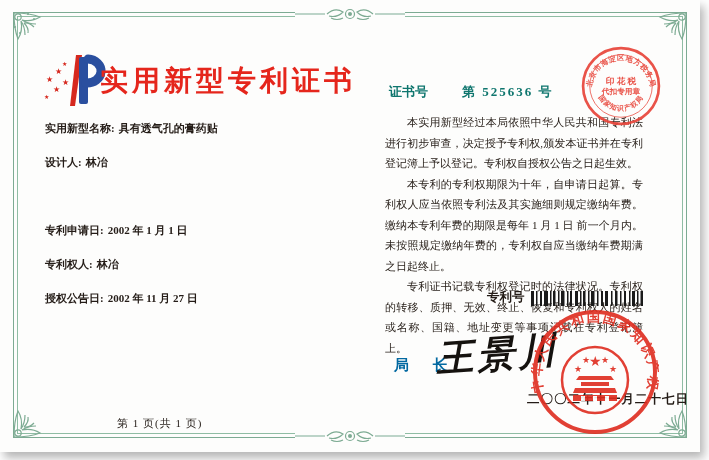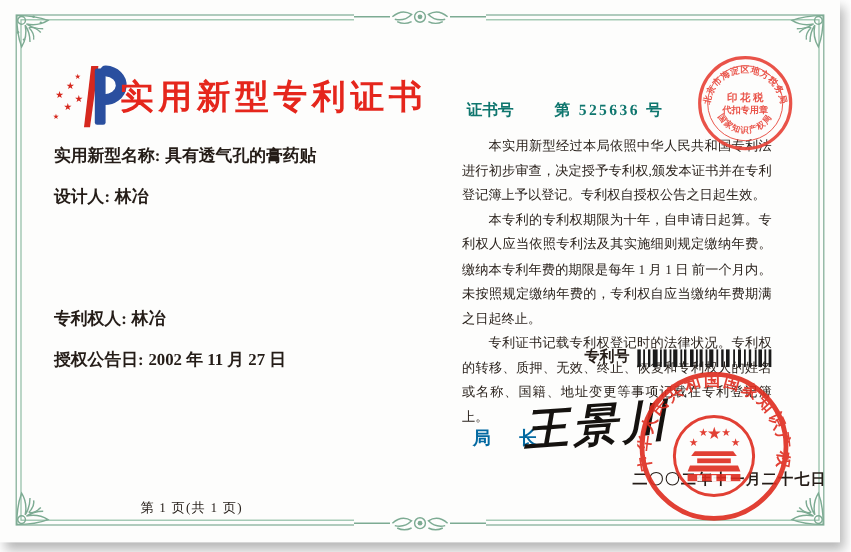--- a/index.html
+++ b/index.html
@@ -20,21 +20,21 @@
   .medallion{position:absolute;left:50%;transform:translateX(-50%);width:110px;height:20px;color:#7dab93;background:#fdfdfc;}
   .medallion.top{top:4px;}
   .medallion.bottom{bottom:6px;}
 
   
   .logo{position:absolute;left:42px;top:52px;width:74px;height:58px;}
   .title{position:absolute;left:100px;top:62px;font-size:28px;font-weight:bold;
          color:#e5261c;letter-spacing:4px;white-space:nowrap;}
 
   
-  .field{position:absolute;left:45px;font-size:14px;font-weight:bold;color:#241c17;white-space:nowrap;}
+  .field{position:absolute;left:45px;font-size:11px;font-weight:bold;color:#241c17;white-space:nowrap;}
   .field .fval{font-weight:bold;margin-left:4px;}
   .f-name{top:121px;} .f-designer{top:155px;} .f-patno{top:189px;}
   .f-filing{top:223px;} .f-patentee{top:257px;} .f-grant{top:291px;}
   .page-footer{position:absolute;left:117px;top:416px;font-size:11px;color:#2a231e;letter-spacing:1px;}
 
   
   .certno{position:absolute;left:389px;top:83px;font-size:13px;font-weight:bold;color:#0f766e;white-space:nowrap;}
   .certno .cval{margin-left:34px;letter-spacing:2px;}
   .bodytext{position:absolute;left:385px;top:112px;width:258px;font-size:11px;line-height:20.5px;
             color:#2a221c;text-align:justify;font-weight:normal;}
@@ -130,20 +130,23 @@
           <text x="20" y="14" font-size="6">★</text>
       </g>
     </svg>
     <div class="title">实用新型专利证书</div>
 
     <div class="field f-name">
       <span class="flabel">实用新型名称:</span><span class="fval">具有透气孔的膏药贴</span>
     </div>
     <div class="field f-designer">
       <span class="flabel">设计人:</span><span class="fval">林冶</span>
+    </div>
+    <div class="field f-filing">
+      <span class="flabel">专利申请日:</span><span class="fval">2002 年 1 月 1 日</span>
     </div>
     <div class="field f-patentee">
       <span class="flabel">专利权人:</span><span class="fval">林冶</span>
     </div>
     <div class="field f-grant">
       <span class="flabel">授权公告日:</span><span class="fval">2002 年 11 月 27 日</span>
     </div>
 
     <div class="page-footer">第 1 页(共 1 页)</div>
 

